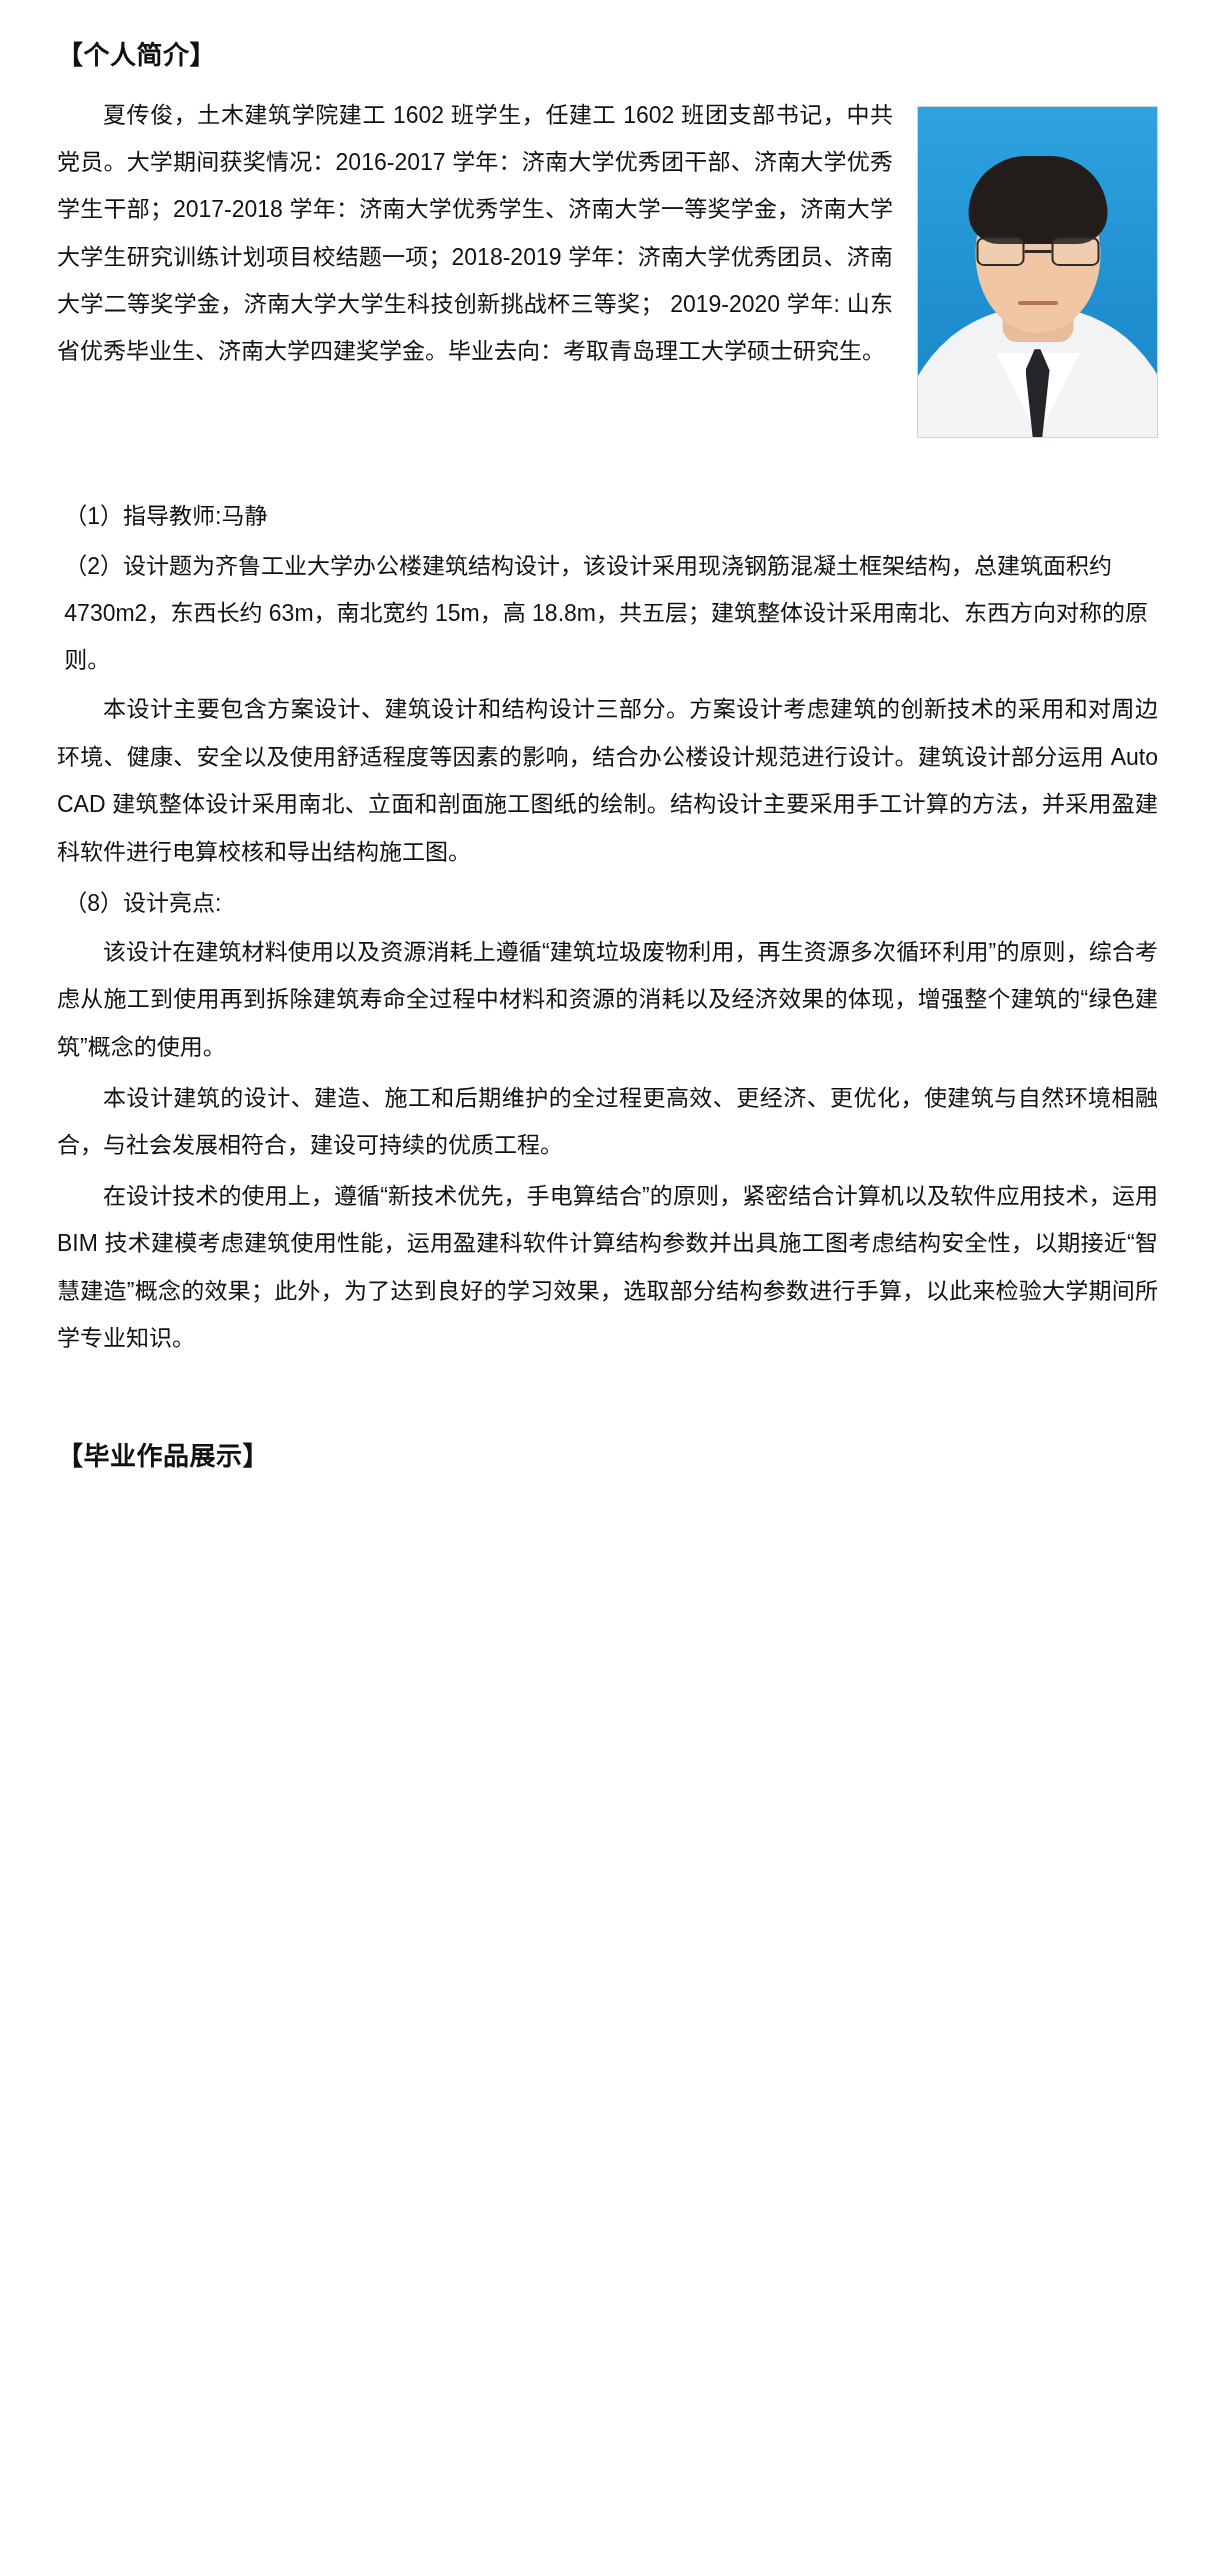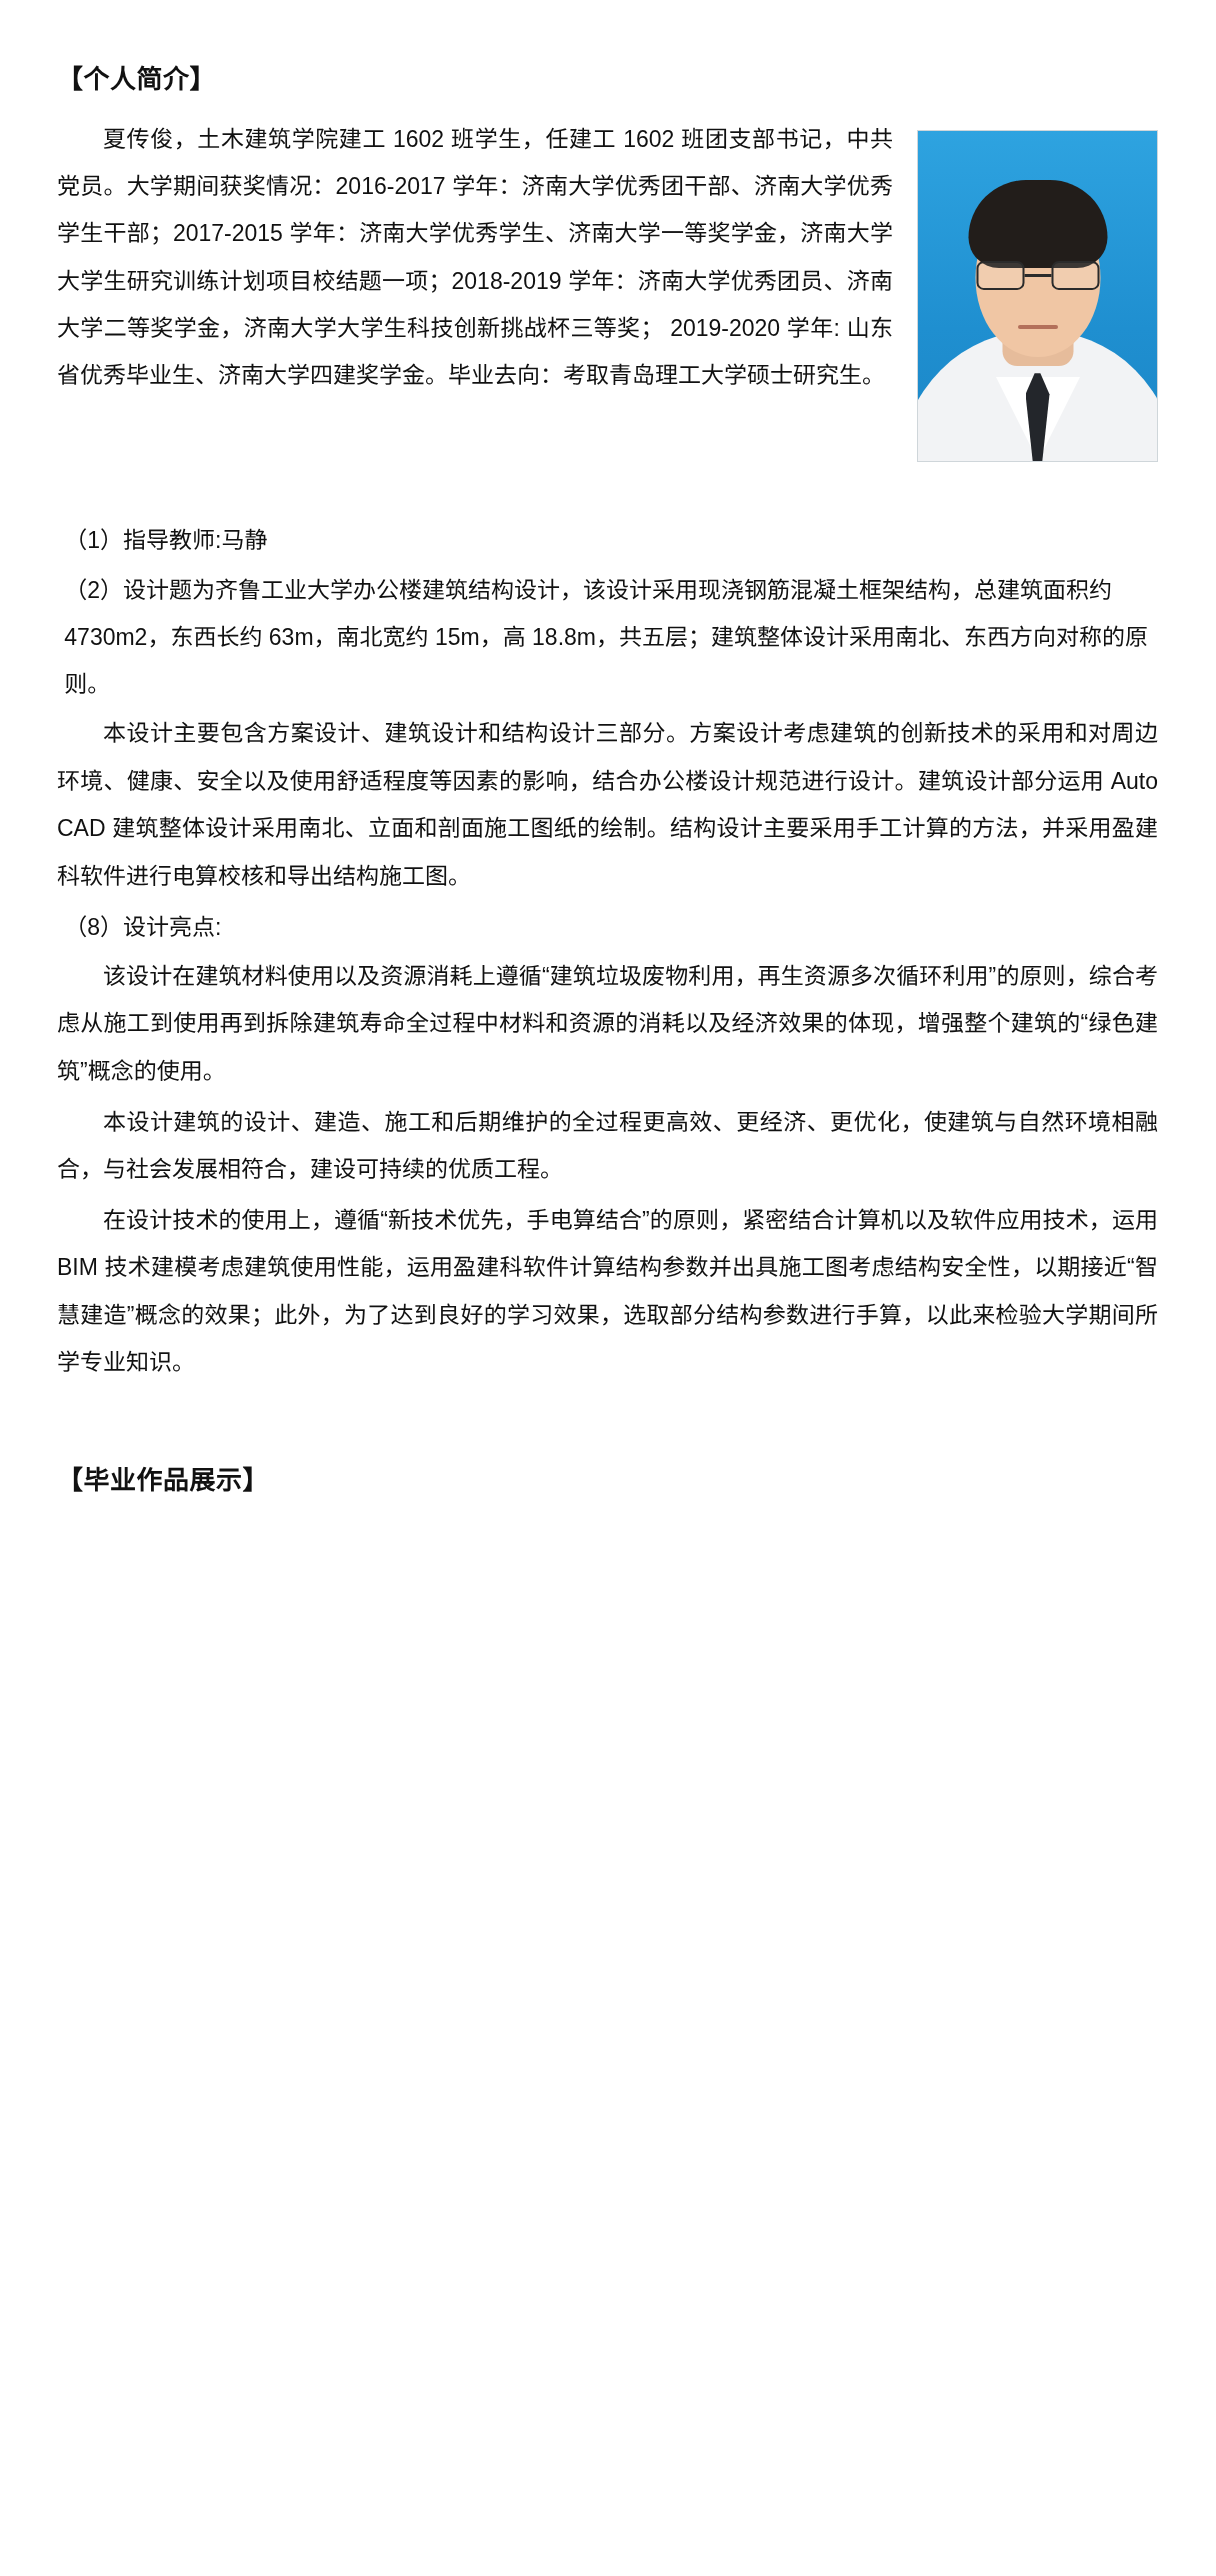--- a/index.html
+++ b/index.html
@@ -13,21 +13,21 @@
     min-height: 2576px;
     font-family: "Liberation Sans", "DejaVu Sans", sans-serif;
     color: #111111;
     -webkit-font-smoothing: antialiased;
   }
   .page {
     position: relative;
     width: 1215px;
     min-height: 2576px;
     box-sizing: border-box;
-    padding: 60px 57px 37px 57px;
+    padding: 36px 57px 37px 57px;
   }
   .section-heading {
     font-size: 26px;
     font-weight: bold;
     letter-spacing: 0.5px;
     margin: 0 0 16.5px 0;
     line-height: 1.5;
   }
   .para {
     font-size: 23px;
@@ -181,21 +181,21 @@
       <div class="face"></div>
       <div class="hair"></div>
       <div class="glasses">
         <div class="lens left"></div>
         <div class="bridge"></div>
         <div class="lens right"></div>
       </div>
       <div class="mouth"></div>
     </div>
 
-    <p class="para indent">夏传俊，土木建筑学院建工 1602 班学生，任建工 1602 班团支部书记，中共党员。大学期间获奖情况：2016-2017 学年：济南大学优秀团干部、济南大学优秀学生干部；2017-2015 学年：济南大学优秀学生、济南大学一等奖学金，济南大学大学生研究训练计划项目校结题一项；2018-2019 学年：济南大学优秀团员、济南大学二等奖学金，济南大学大学生科技创新挑战杯三等奖； 2019-2020 学年: 山东省优秀毕业生、济南大学四建奖学金。毕业去向：考取青岛理工大学硕士研究生。</p>
+    <p class="para indent">夏传俊，土木建筑学院建工 1602 班学生，任建工 1602 班团支部书记，中共党员。大学期间获奖情况：2016-2017 学年：济南大学优秀团干部、济南大学优秀学生干部；2017-2018 学年：济南大学优秀学生、济南大学一等奖学金，济南大学大学生研究训练计划项目校结题一项；2018-2019 学年：济南大学优秀团员、济南大学二等奖学金，济南大学大学生科技创新挑战杯三等奖； 2019-2020 学年: 山东省优秀毕业生、济南大学四建奖学金。毕业去向：考取青岛理工大学硕士研究生。</p>
   </div>
 
   <div class="spacer-med"></div>
 
   <div>
 
     <p class="list-item">（1）指导教师:马静</p>
 
     <p class="list-item">（2）设计题为齐鲁工业大学办公楼建筑结构设计，该设计采用现浇钢筋混凝土框架结构，总建筑面积约 4730m2，东西长约 63m，南北宽约 15m，高 18.8m，共五层；建筑整体设计采用南北、东西方向对称的原则。</p>
 

